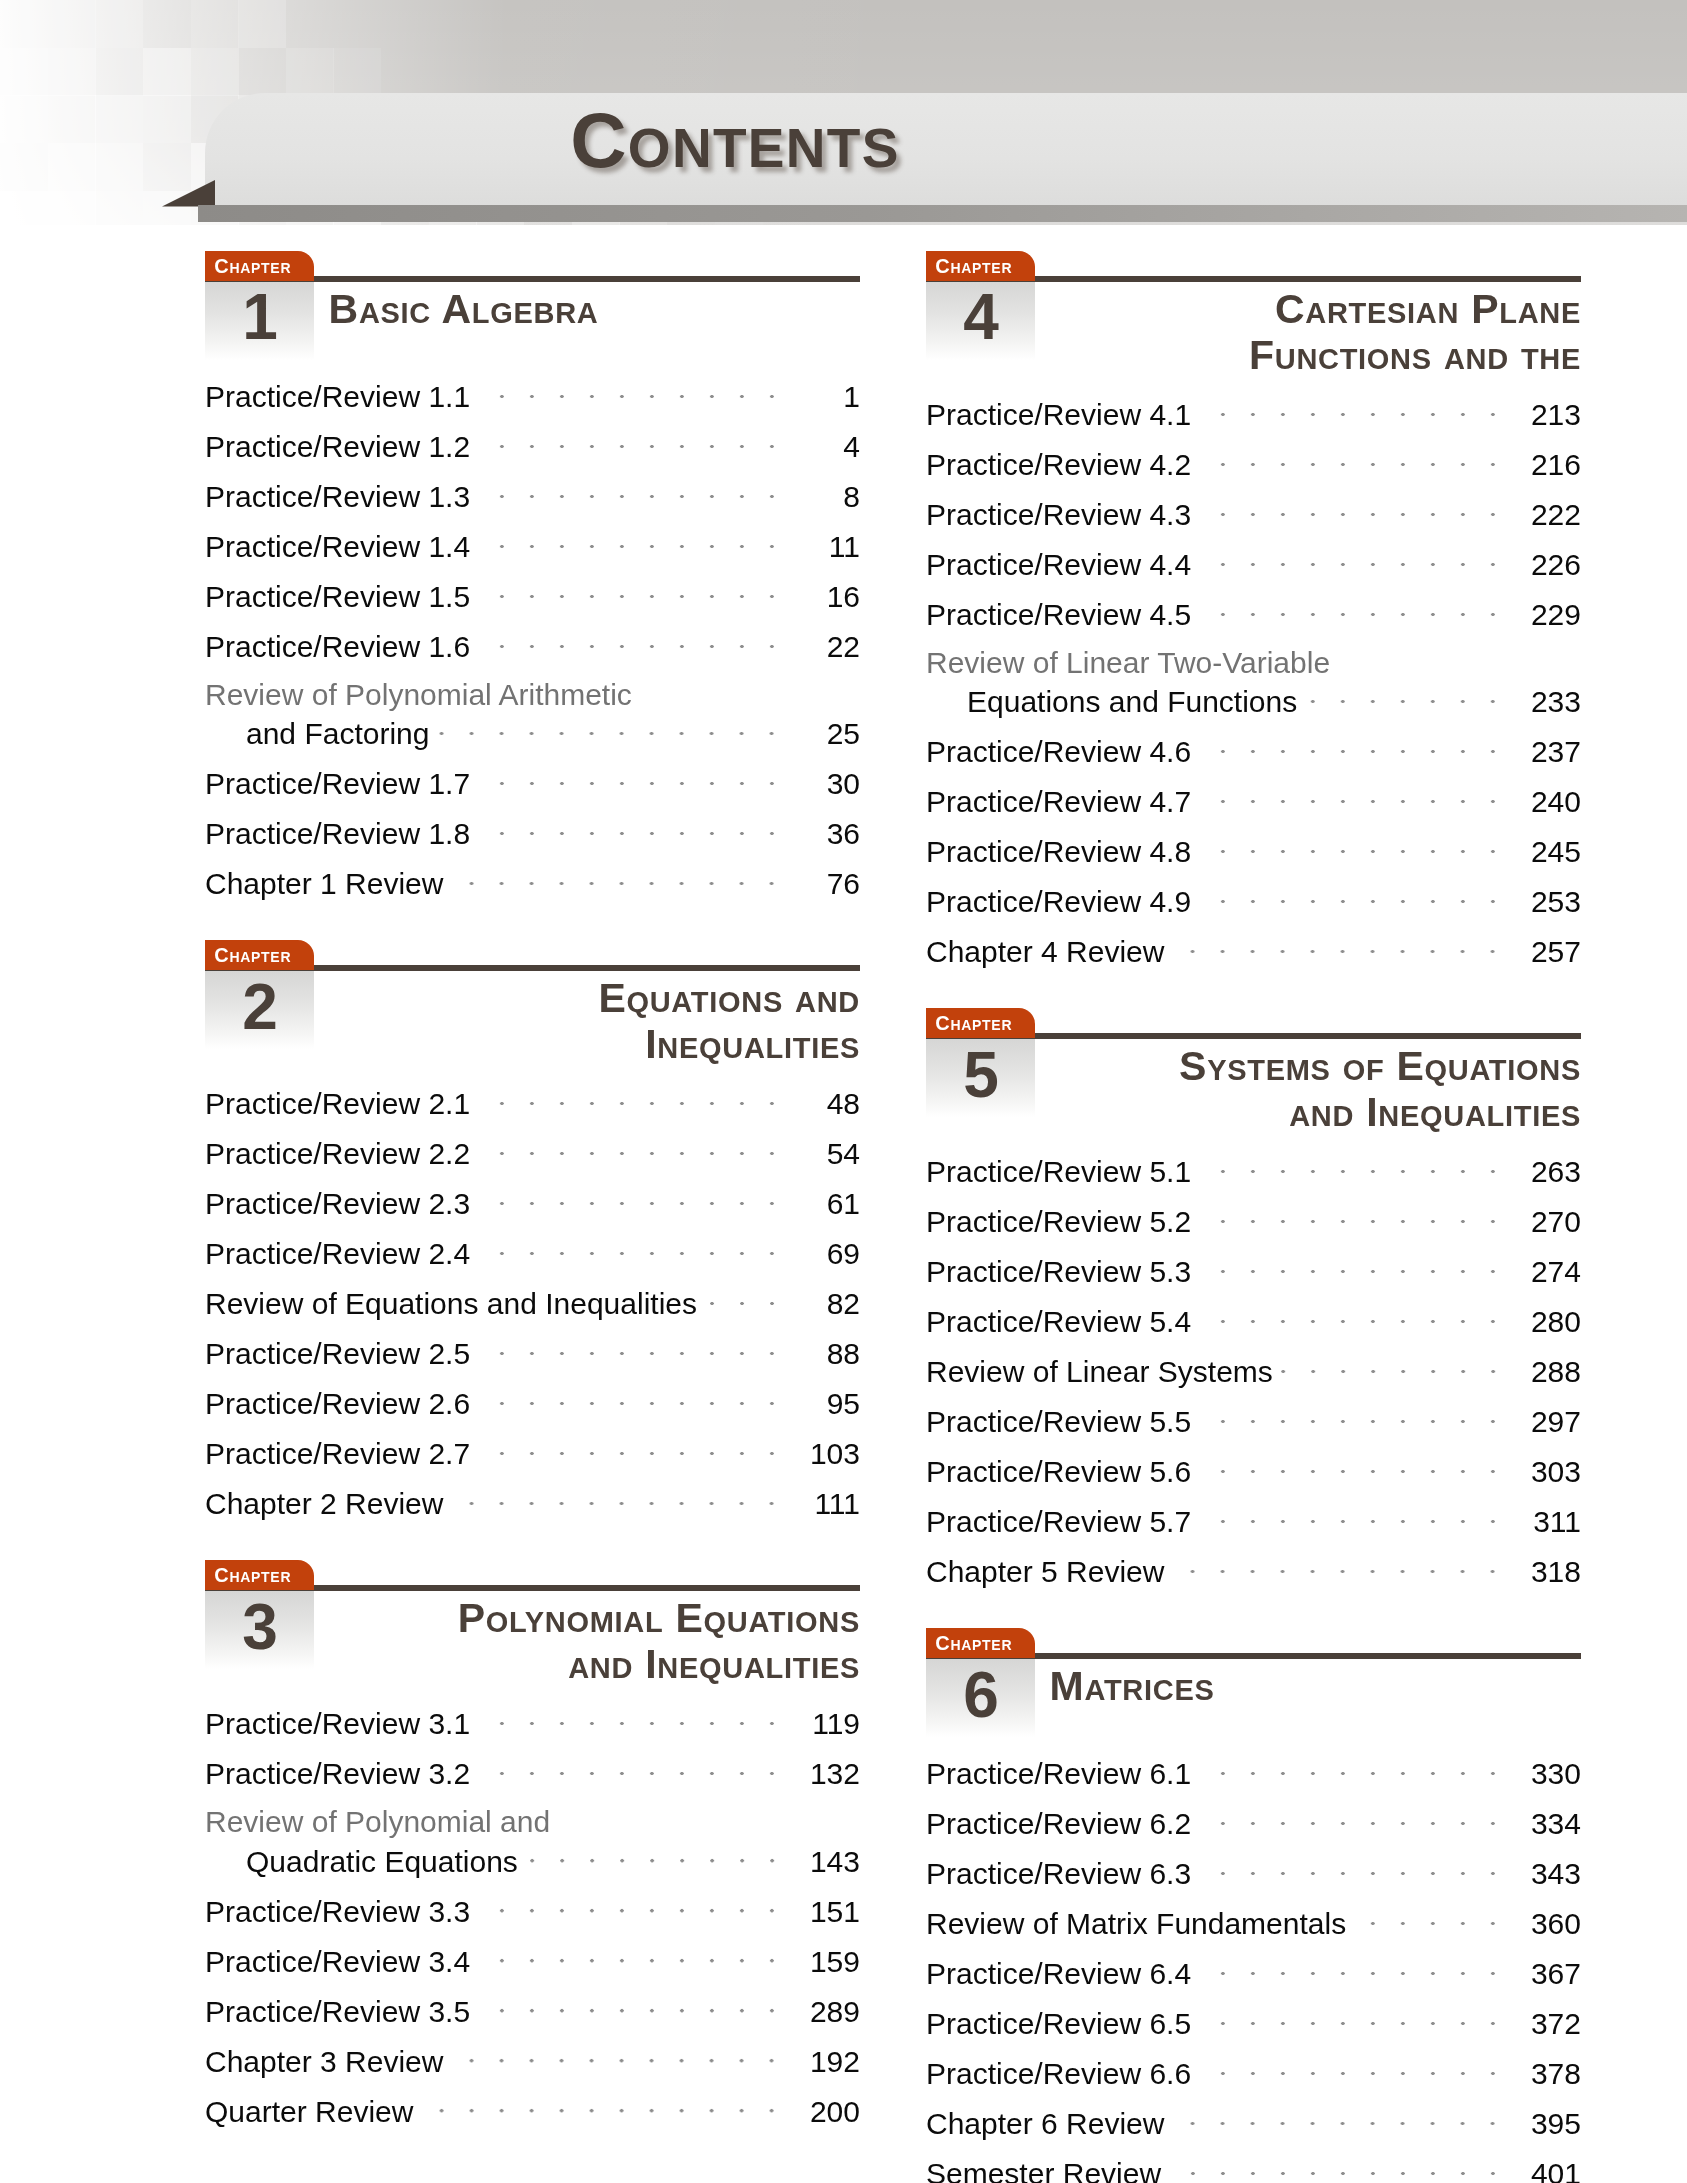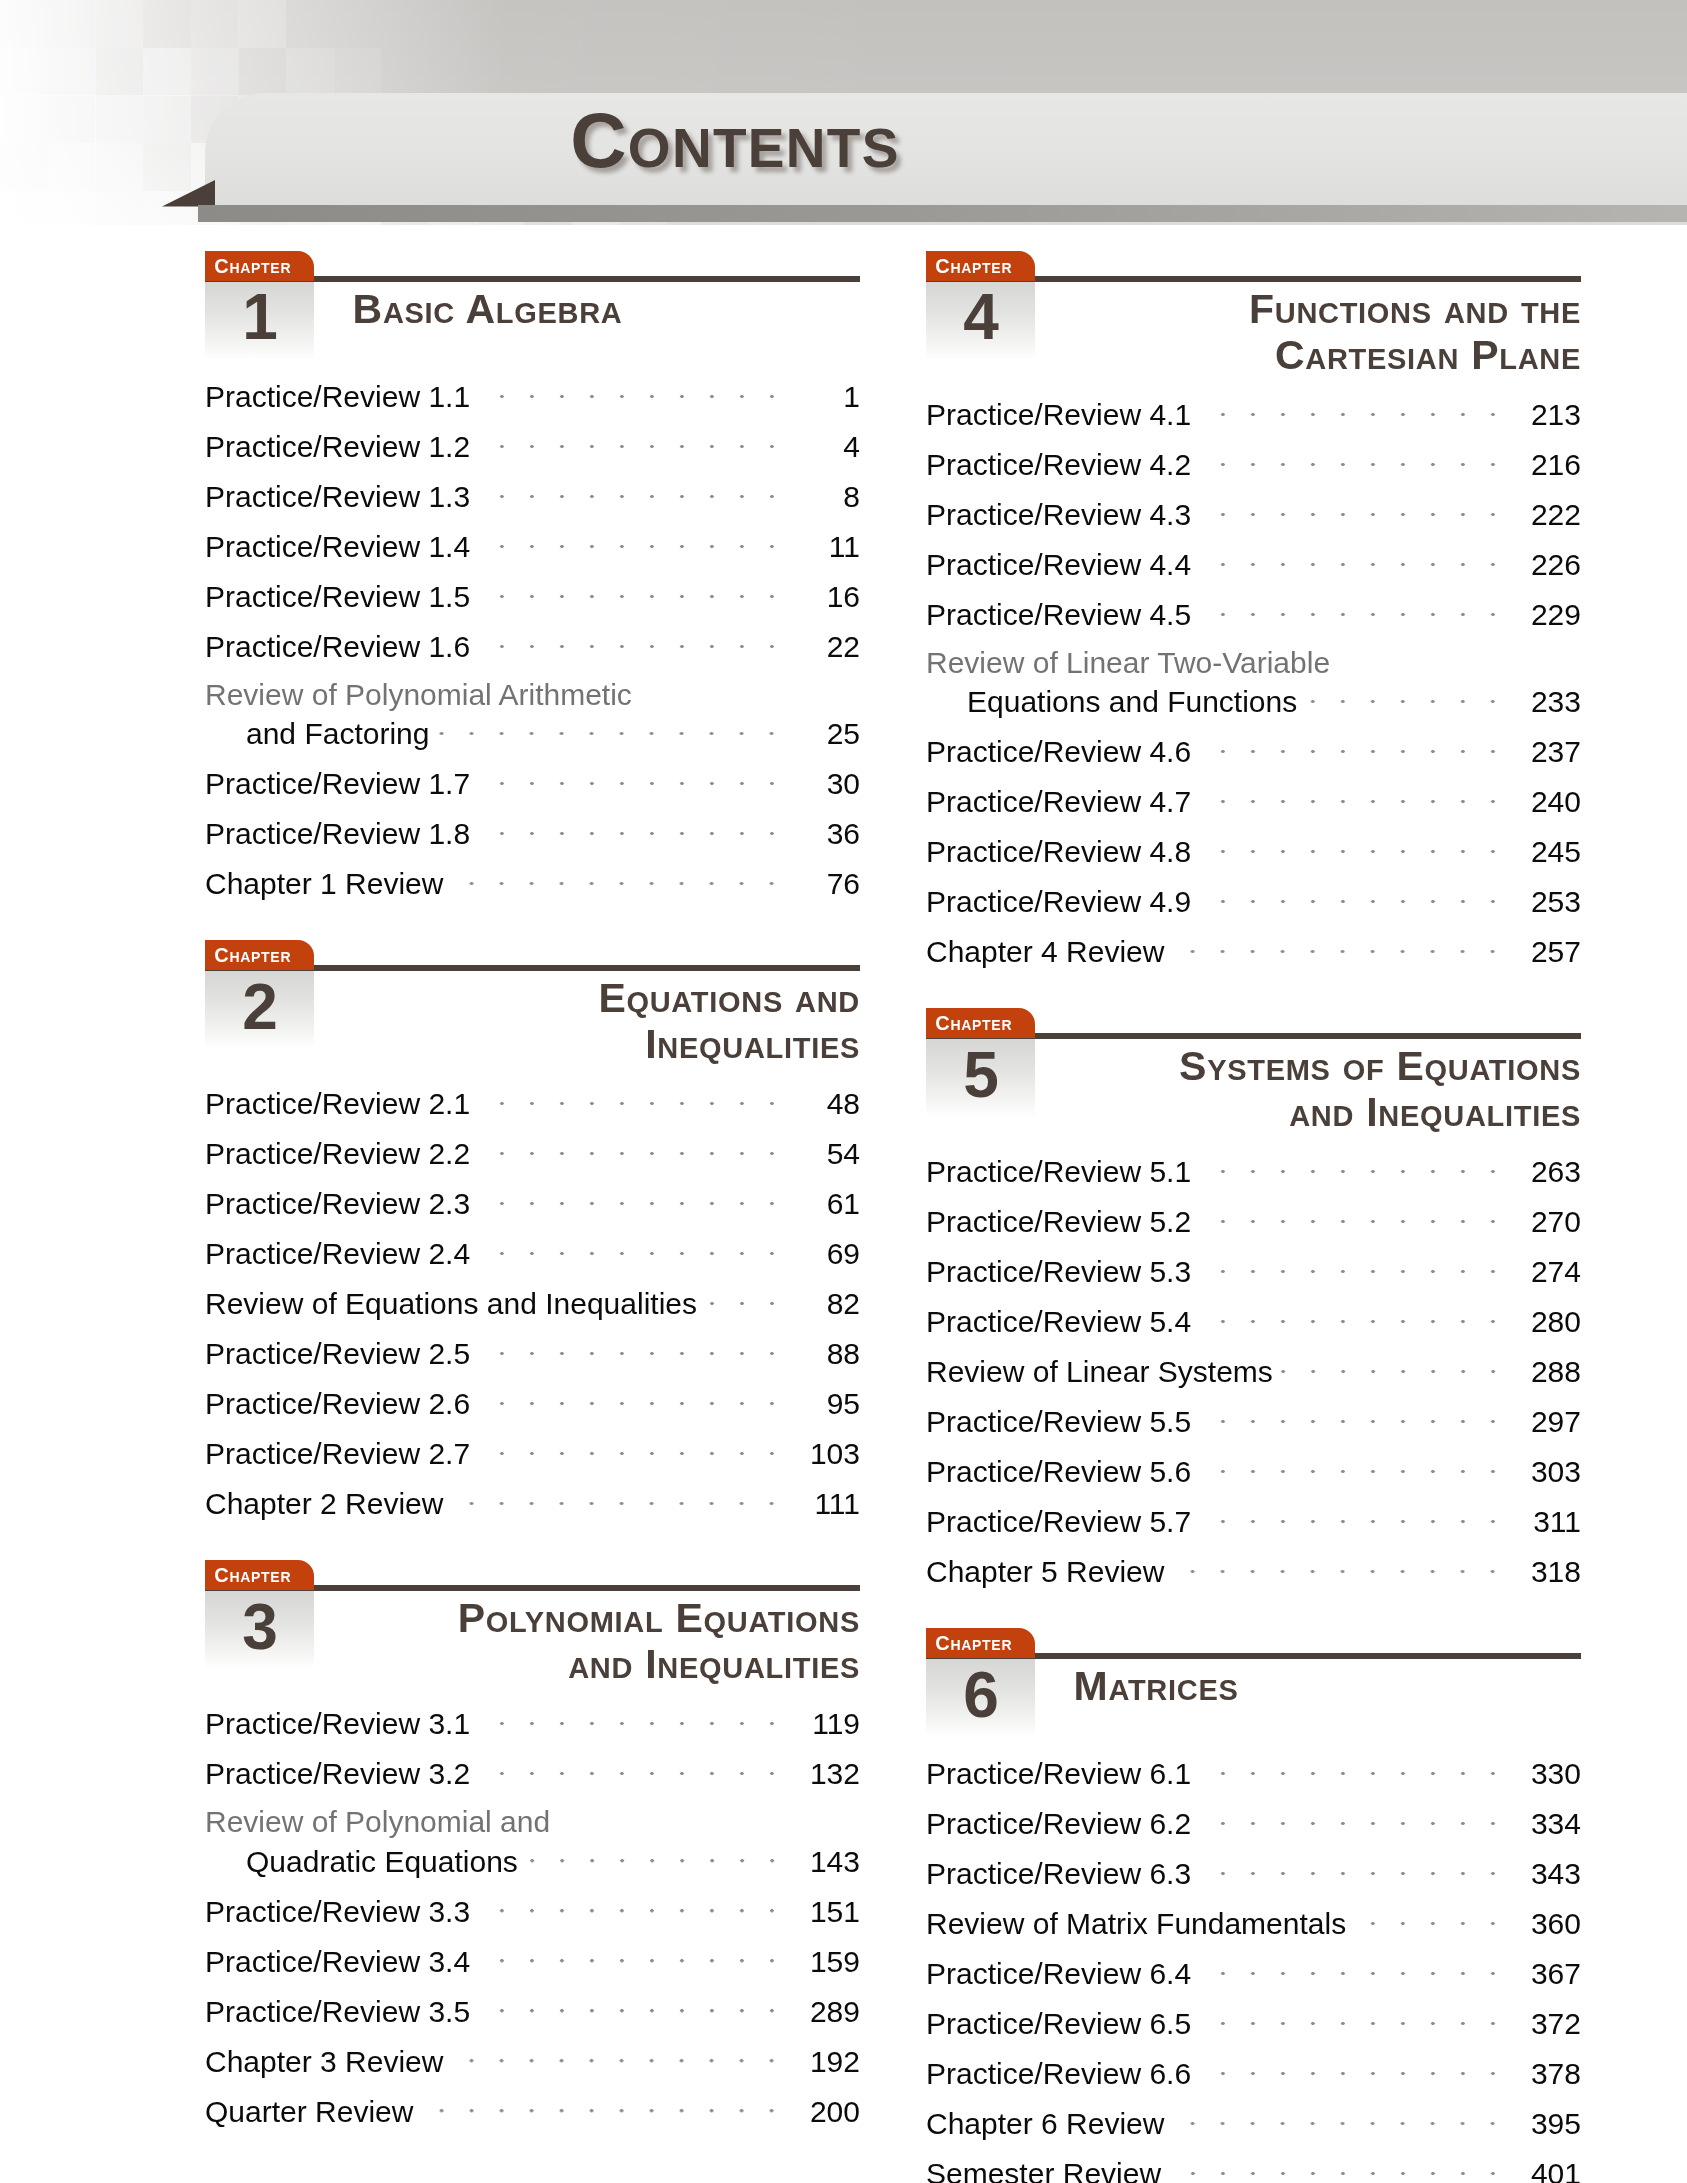--- a/index.html
+++ b/index.html
@@ -93,21 +93,20 @@
     font-size:64px; line-height:69px; font-weight:bold;
     color:#4a4039; font-stretch:condensed; letter-spacing:-1.3px;
   }
   .ch-title {
     flex:1 1 auto; padding-left:14.6px; padding-top:4px;
     text-align:right;
     font-size:41px; line-height:46px;
     font-weight:bold; font-variant:small-caps;
     color:#4a4039; letter-spacing:0.7px;
     font-stretch:condensed;
-    margin-left:24px;
   }
   .ch-title.left-align { text-align:left; }
   .ch-title .tl { display:block; }
 
   
   .entries { margin-top:17px; }
   .entry { position:relative; margin-bottom:12px; }
   .entry-row { display:flex; align-items:baseline; width:100%; }
   .entry-label {
     font-size:30px; line-height:36px; color:#0b0b0b;
@@ -450,22 +449,22 @@
         <div class="ch-head">
           <div class="ch-rule"></div>
           <div class="ch-tab">
             <span>Chapter</span>
           </div>
           <div class="ch-body">
             <div class="ch-numbox">
               <div class="ch-num">4</div>
             </div>
             <div class="ch-title">
+              <span class="tl">Cartesian Plane</span>
               <span class="tl">Functions and the</span>
-              <span class="tl">Cartesian Plane</span>
             </div>
           </div>
         </div>
         <div class="entries">
           <div class="entry">
             <div class="entry-row">
               <span class="entry-label">Practice/Review 4.1</span>
               <span class="entry-leader"></span>
               <span class="entry-page">213</span>
             </div>

